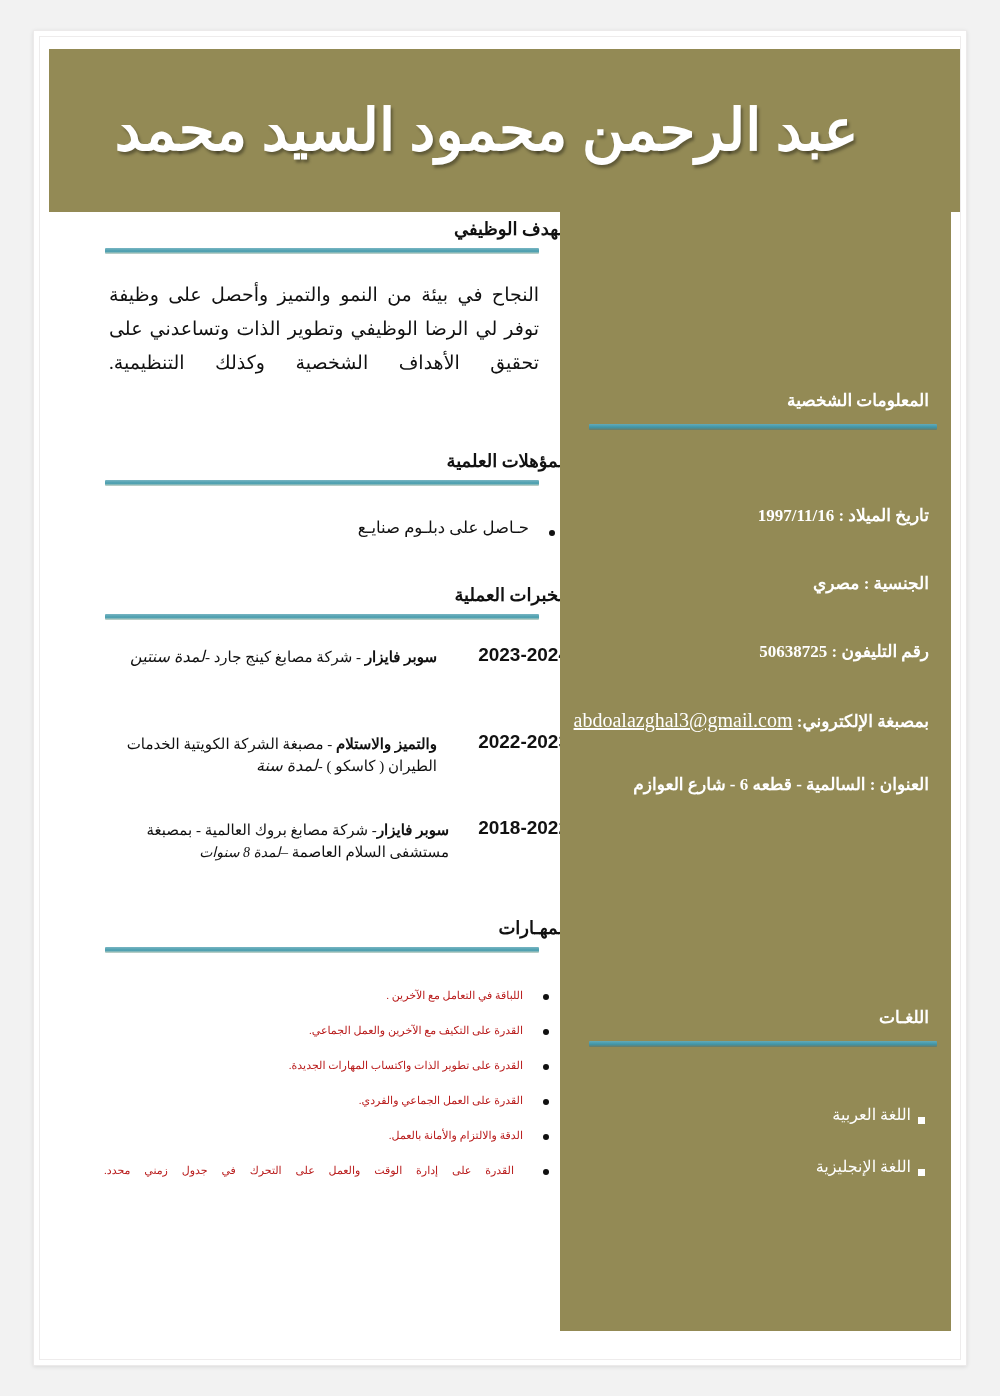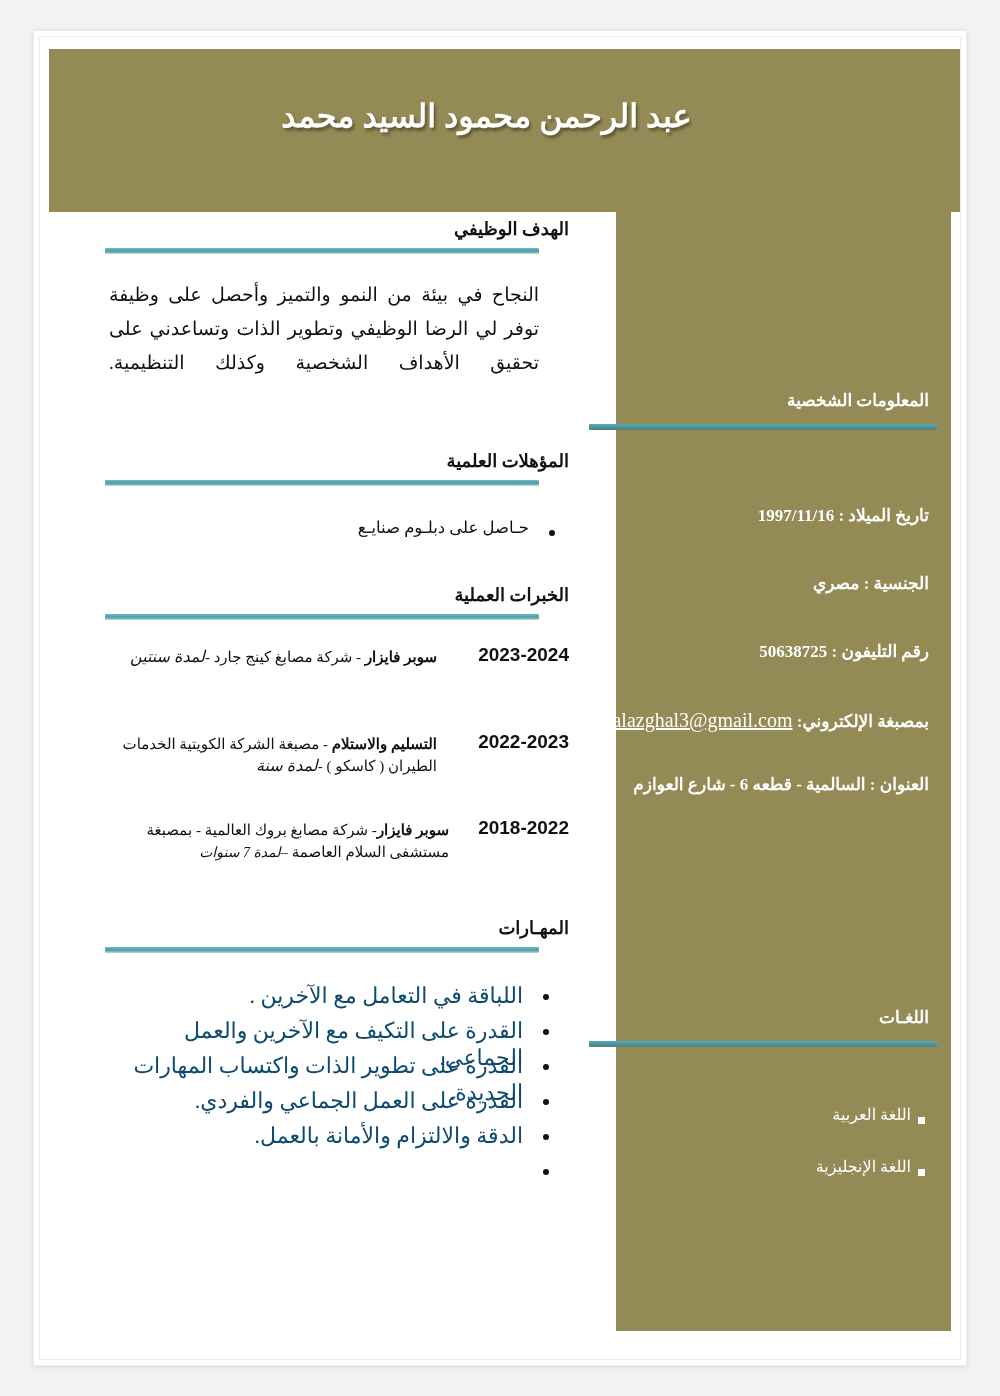--- a/index.html
+++ b/index.html
@@ -57,33 +57,33 @@
 
   #header-name {
     position: absolute;
     left: 0;
     right: 36px;
     top: 50px;
     text-align: center;
     color: #ffffff;
     font-family: "Liberation Serif", "DejaVu Serif", serif;
     font-weight: bold;
-    font-size: 32px;
+    font-size: 58px;
     letter-spacing: 0px;
     line-height: 1.1;
     text-shadow: 2px 3px 3px rgba(0,0,0,0.35);
     white-space: nowrap;
   }
 
   
   #sidebar {
     position: absolute;
     right: 9px;
     top: 175px;
-    width: 335px;
+    width: 391px;
     height: 1119px;
     background: #938A55;
     box-sizing: border-box;
     padding: 0;
     color: #ffffff;
   }
 
   .side-section-title {
     position: absolute;
     right: 22px;
@@ -252,23 +252,23 @@
   }
   .exp-desc-2 i { font-style: italic; font-size: 14px; }
 
   
   .skill-item {
     position: absolute;
     right: 0;
     width: 470px;
     text-align: right;
     direction: rtl;
-    color: #0c4a6e;
-    font-family: "Liberation Serif", "DejaVu Serif", serif;
-    font-size: 22px;
+    color: #b91c1c;
+    font-family: "Liberation Serif", "DejaVu Serif", serif;
+    font-size: 11px;
     line-height: 27px;
   }
   .skill-item.justified {
     text-align: justify;
     text-align-last: justify;
     right: auto;
     left: 55px;
     width: 410px;
   }
   .skill-bullet {
@@ -333,28 +333,28 @@
         <div class="exp-row" style="top:432px;">
           <div class="exp-date">2023-2024</div>
           <div class="exp-desc-1" style="top:2px;">
             <b>سوبر فايزار</b><span> - شركة مصابغ كينج جارد -</span><i>لمدة سنتين</i>
           </div>
         </div>
 
         <div class="exp-row" style="top:519px;">
           <div class="exp-date">2022-2023</div>
           <div class="exp-desc-1" style="top:2px;">
-            <b>التسليم والاستلام</b><span> - مصبغة الشركة الكويتية الخدمات الطيران ( كاسكو ) -</span><i>لمدة سنة</i>
+            <b>والتميز والاستلام</b><span> - مصبغة الشركة الكويتية الخدمات الطيران ( كاسكو ) -</span><i>لمدة سنة</i>
           </div>
         </div>
 
         <div class="exp-row" style="top:605px;">
           <div class="exp-date">2018-2022</div>
           <div class="exp-desc-2" style="top:2px;">
-            <b>سوبر فايزار</b><span>- شركة مصابغ بروك العالمية - بمصبغة مستشفى السلام العاصمة –</span><i>لمدة 7 سنوات</i>
+            <b>سوبر فايزار</b><span>- شركة مصابغ بروك العالمية - بمصبغة مستشفى السلام العاصمة –</span><i>لمدة 8 سنوات</i>
           </div>
         </div>
 
         <div class="sec-title" style="top:705px;">المهـارات</div>
         <div class="sec-rule" style="top:735px;"></div>
 
         <div class="skill-bullet" style="top:782px;"></div>
         <div class="skill-item" style="top:770px; padding-right:46px; box-sizing:border-box;">اللباقة في التعامل مع الآخرين .</div>
 
         <div class="skill-bullet" style="top:817px;"></div>
@@ -363,20 +363,21 @@
         <div class="skill-bullet" style="top:852px;"></div>
         <div class="skill-item" style="top:840px; padding-right:46px; box-sizing:border-box;">القدرة على تطوير الذات واكتساب المهارات الجديدة.</div>
 
         <div class="skill-bullet" style="top:887px;"></div>
         <div class="skill-item" style="top:875px; padding-right:46px; box-sizing:border-box;">القدرة على العمل الجماعي والفردي.</div>
 
         <div class="skill-bullet" style="top:922px;"></div>
         <div class="skill-item" style="top:910px; padding-right:46px; box-sizing:border-box;">الدقة والالتزام والأمانة بالعمل.</div>
 
         <div class="skill-bullet" style="top:957px;"></div>
+        <div class="skill-item justified" style="top:945px;">القدرة على إدارة الوقت والعمل على التحرك في جدول زمني محدد.</div>
 
       </div>
 
       <div id="sidebar">
 
         <div class="side-section-title" style="top:178px;">المعلومات الشخصية</div>
         <div class="side-rule" style="top:212px;"></div>
 
         <div class="side-line" style="top:293px;">
           <span>تاريخ الميلاد :</span>

